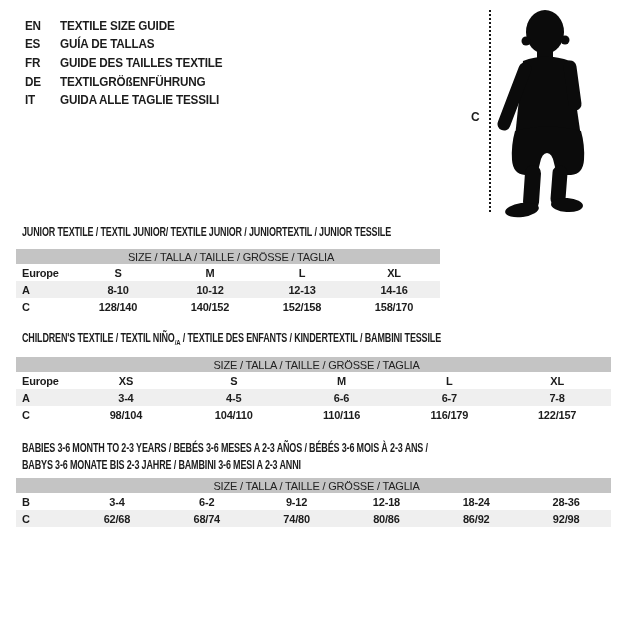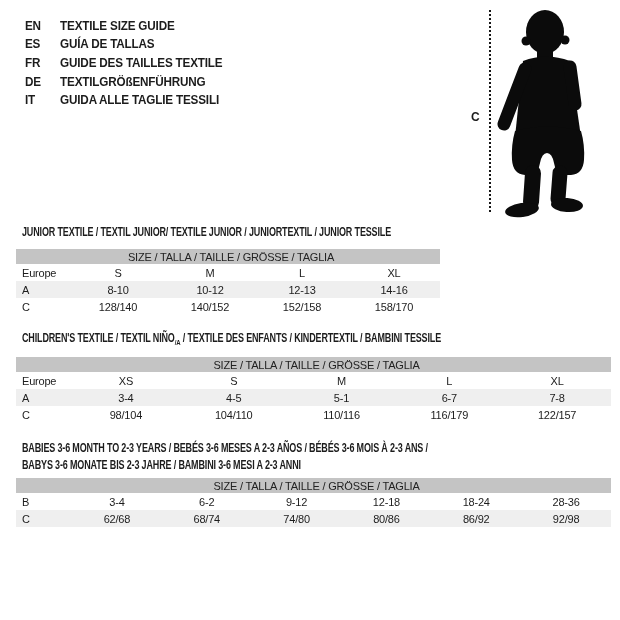--- a/index.html
+++ b/index.html
@@ -22,21 +22,21 @@
   .sec-title{position:absolute;left:22px;font-size:12px;font-weight:700;letter-spacing:-0.2px;
              white-space:nowrap;transform:scaleX(0.75);transform-origin:left top;line-height:17px;}
   .sec-title sub{font-size:8px;}
 
   
   .size-table{position:absolute;left:16px;border-collapse:collapse;table-layout:fixed;
               font-size:11px;letter-spacing:-0.2px;}
   .size-table col.label-col{width:56px;}
   .size-table th{background:#c4c4c4;font-weight:400;text-align:center;height:15px;
                  padding:0 0 0 6px;font-size:11px;color:#222;}
-  .size-table td{height:17px;padding:0;text-align:center;font-weight:400;}
+  .size-table td{height:17px;padding:0;text-align:center;font-weight:700;}
   .size-table td.row-label{text-align:left;padding-left:6px;}
   .size-table tr.alt td{background:#efefef;}
 
   
   .footnotes{position:absolute;left:22px;top:553px;}
   .footnote{font-size:12px;font-weight:700;letter-spacing:-0.2px;white-space:nowrap;
             transform:scaleX(0.75);transform-origin:left top;line-height:17.6px;}
 </style>
 </head>
 <body>
@@ -145,21 +145,21 @@
       <td>XS</td>
       <td>S</td>
       <td>M</td>
       <td>L</td>
       <td>XL</td>
     </tr>
     <tr class="alt">
       <td class="row-label">A</td>
       <td>3-4</td>
       <td>4-5</td>
-      <td>5-1</td>
+      <td>6-6</td>
       <td>6-7</td>
       <td>7-8</td>
     </tr>
     <tr>
       <td class="row-label">C</td>
       <td>98/104</td>
       <td>104/110</td>
       <td>110/116</td>
       <td>116/179</td>
       <td>122/157</td>

